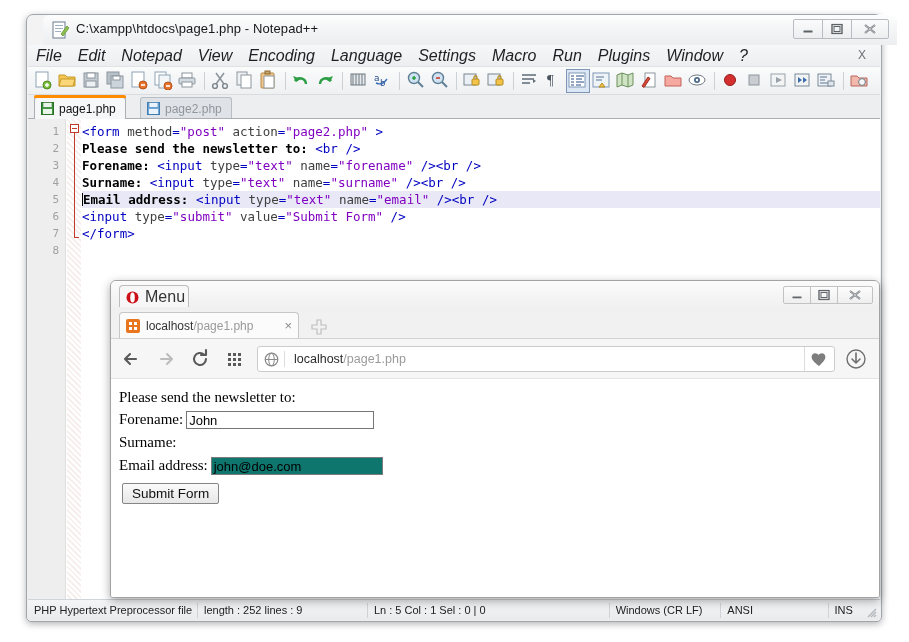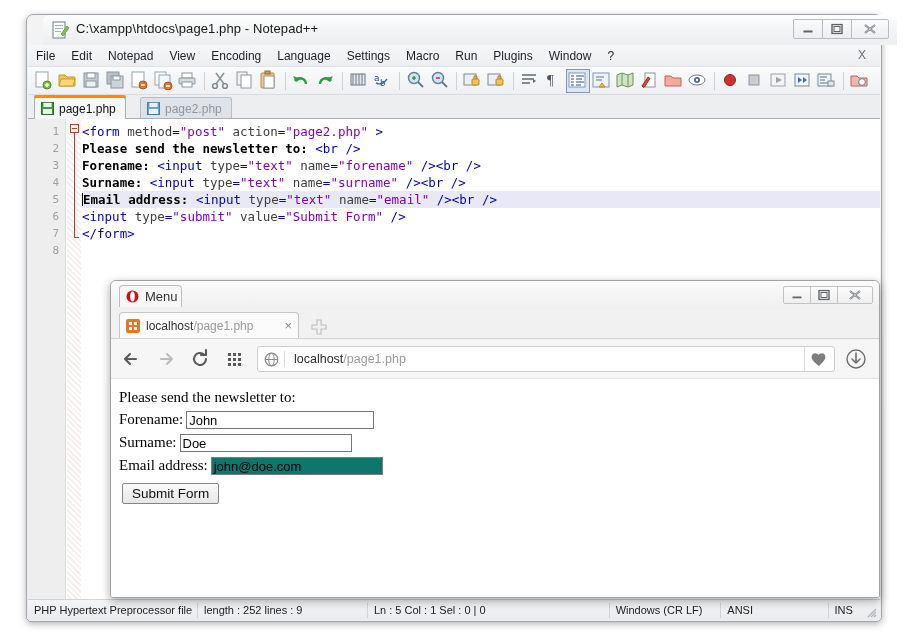--- a/index.html
+++ b/index.html
@@ -49,21 +49,21 @@
   .win-btn svg { position:absolute; left:50%; top:50%; transform:translate(-50%,-50%); }
 
   .npp-menubar {
     position:absolute; left:1px; top:30px; width:calc(100% - 2px); height:22px;
     background: linear-gradient(to bottom,#f6f7f8,#eceef0);
     border-bottom:1px solid #e0e3e6;
     display:flex; align-items:center;
     box-sizing:border-box;
   }
   .menu-item {
-    font-size:12px; color:#1d2024; padding:2px 8px; white-space:nowrap;
+    font-size:16px; color:#1d2024; padding:2px 8px; white-space:nowrap;font-style:italic;
   }
   .menu-x {
     position:absolute; right:14px; top:3px;
     font-size:12px; color:#6b7177;
   }
 
   .npp-toolbar {
     position:absolute; left:1px; top:52px; width:calc(100% - 2px); height:28px;
     background: linear-gradient(to bottom,#fafbfb,#eef0f2);
     border-bottom:1px solid #d9dde1;
@@ -179,21 +179,21 @@
     position:absolute; left:0; top:0; width:100%; height:29px;
     background: linear-gradient(to bottom,#fbfbfb,#efefef);
   }
   .op-menu-btn {
     position:absolute; left:8px; top:4px;
     height:21px; display:flex; align-items:center;
     padding:0 3px 0 6px;
     border:1px solid #bdbdbd; border-bottom:none;
     border-radius:4px 4px 0 0;
     background:#f7f7f7;
-    font-size:13px; color:#333;
+    font-size:16px; color:#333;
   }
   .op-logo {
     width:13px; height:13px; margin-right:6px; flex:none;
   }
   .op-win-btns { position:absolute; right:6px; top:5px; display:flex; }
   .op-win-btn {
     width:28px; height:18px;
     border:1px solid #c2c2c2; margin-left:-1px;
     background: linear-gradient(to bottom,#fcfcfc,#efefef);
     position:relative; box-sizing:border-box;
@@ -726,21 +726,20 @@
     <div class="op-content">
       <div style="margin-bottom:3px;">Please send the newsletter to:</div>
 
       <div class="form-line">
         <span class="form-label">Forename:</span>
         <span class="txtin" style="width:188px">John</span>
       </div>
 
       <div class="form-line">
         <span class="form-label">Surname:</span>
-        <span class="txtin" style="width:172px">Doe</span>
       </div>
 
       <div class="form-line">
         <span class="form-label">Email address:</span>
         <span class="txtin autofill" style="width:172px">john@doe.com</span>
       </div>
 
       <button class="submit-btn">Submit Form</button>
     </div>
   </div>

